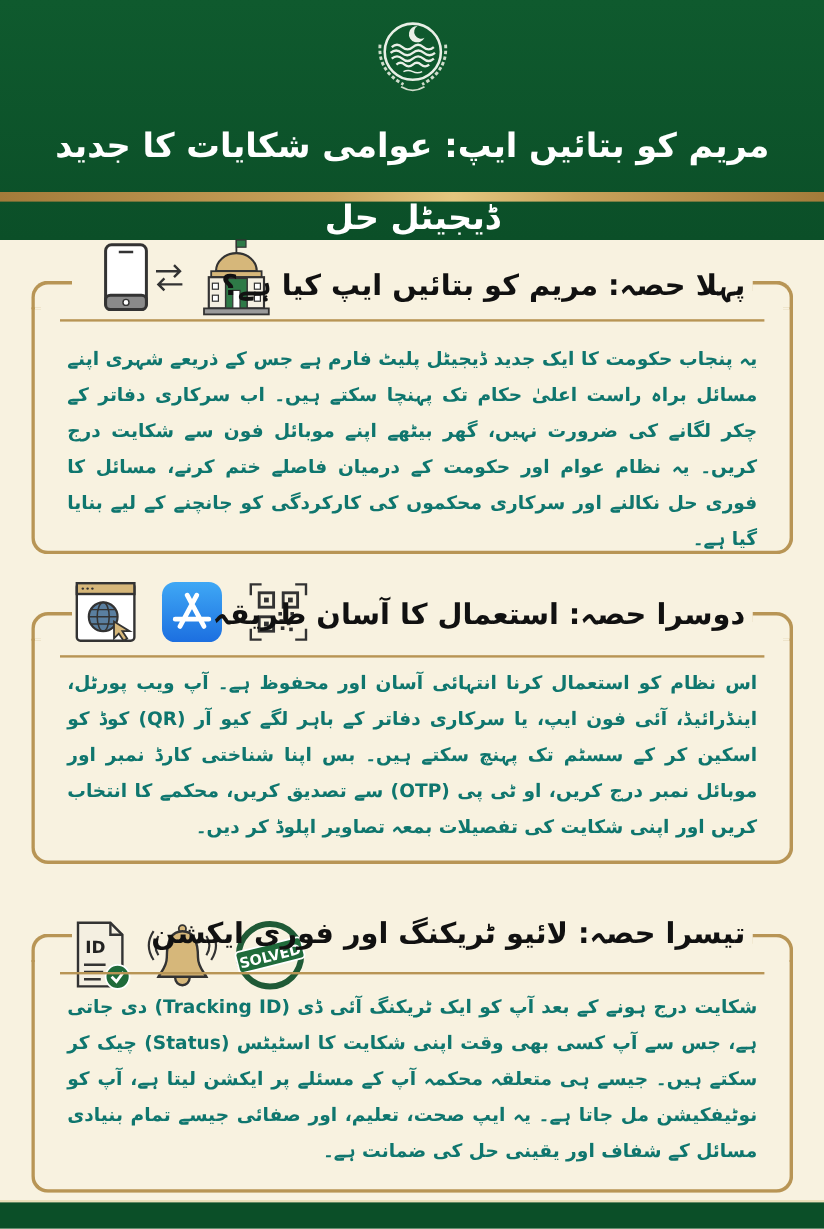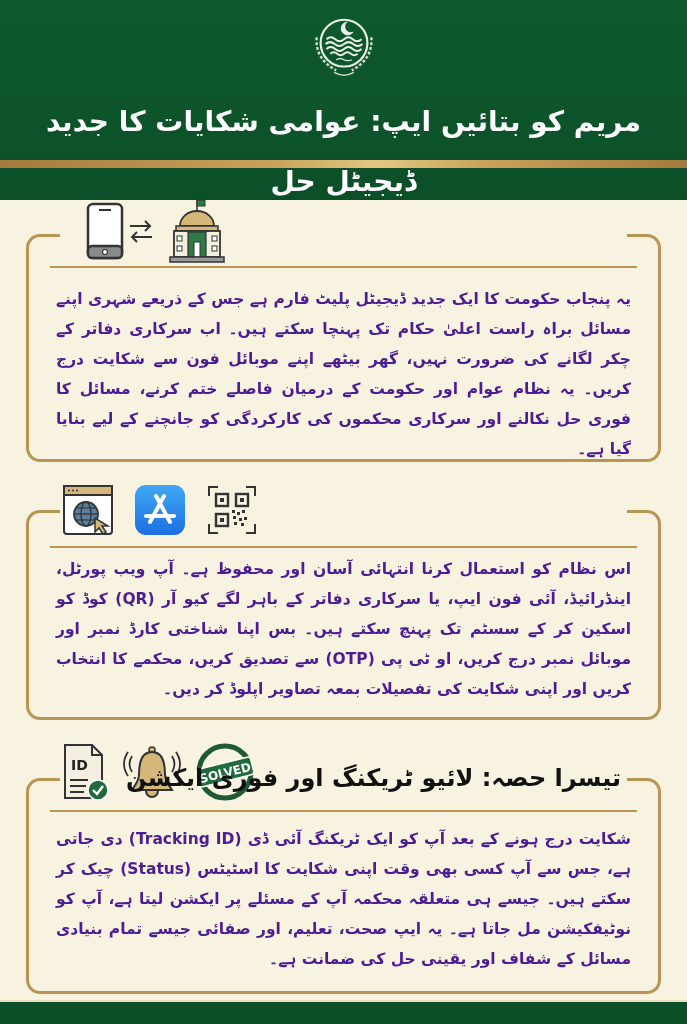--- a/index.html
+++ b/index.html
@@ -43,21 +43,21 @@
   .sec-title {
     position: absolute; right: 66px; direction: rtl;
     font-size: 24px; font-weight: bold; color: #111;
     font-family: "DejaVu Sans", sans-serif; white-space: nowrap;
   }
   .divider {
     position: absolute; left: 50px; right: 50px; height: 2px; background: #b89555;
   }
   .body-text {
     position: absolute; left: 56px; right: 56px; direction: rtl; text-align: justify;
-    font-size: 15.5px; font-weight: bold; color: #4c1d95; line-height: 30px;
+    font-size: 15.5px; font-weight: bold; color: #0f766e; line-height: 30px;
     font-family: "DejaVu Sans", sans-serif;
   }
   .icon-row { position: absolute; display: flex; gap: 12px; align-items: center; }
   .footer {
     position: absolute; left: 0; top: 1000px; width: 687px; height: 24px;
     background: #0b4f28; border-top: 2px solid #e9dfb9;
   }
 </style>
 </head>
 <body>
@@ -102,20 +102,21 @@
       <rect x="8" y="33" width="46" height="26" fill="#f4efe1" stroke="#333" stroke-width="1.8"></rect>
       <rect x="22" y="34" width="18" height="25" fill="#2e7a47" stroke="#333" stroke-width="1.2"></rect>
       <rect x="28" y="44" width="6" height="15" fill="#fff" stroke="#333" stroke-width="1"></rect>
       <rect x="11" y="38" width="5" height="5" fill="#fff" stroke="#333" stroke-width="1"></rect>
       <rect x="11" y="48" width="5" height="5" fill="#fff" stroke="#333" stroke-width="1"></rect>
       <rect x="46" y="38" width="5" height="5" fill="#fff" stroke="#333" stroke-width="1"></rect>
       <rect x="46" y="48" width="5" height="5" fill="#fff" stroke="#333" stroke-width="1"></rect>
       <rect x="4" y="59" width="54" height="5" fill="#9a9a9a" stroke="#333" stroke-width="1.5"></rect>
     </svg>
   </div>
+  <div class="sec-title" style="top:28px;">پہلا حصہ: مریم کو بتائیں ایپ کیا ہے؟</div>
   <div class="divider" style="top:70px;"></div>
   <div class="body-text" style="top:88px;">یہ پنجاب حکومت کا ایک جدید ڈیجیٹل پلیٹ فارم ہے جس کے ذریعے شہری اپنے مسائل براہ راست اعلیٰ حکام تک پہنچا سکتے ہیں۔ اب سرکاری دفاتر کے چکر لگانے کی ضرورت نہیں، گھر بیٹھے اپنے موبائل فون سے شکایت درج کریں۔ یہ نظام عوام اور حکومت کے درمیان فاصلے ختم کرنے، مسائل کا فوری حل نکالنے اور سرکاری محکموں کی کارکردگی کو جانچنے کے لیے بنایا گیا ہے۔</div>
 </div>
 
 <div class="section" style="top:476px;height:250px;">
   <div class="corner-l" style="top:34px;"></div>
   <div class="corner-r" style="top:34px;"></div>
   <div class="frame" style="top:56px;height:188px;border-left:3px solid #b89555;border-right:3px solid #b89555;background:transparent;"></div>
   <div class="icon-row" style="left:62px;top:8px;gap:20px;">
     <svg width="52" height="52" viewBox="0 0 52 52">
@@ -152,29 +153,30 @@
       <rect x="26" y="26" width="3" height="3" fill="#333"></rect>
         <rect x="31" y="28" width="3" height="3" fill="#333"></rect>
       <rect x="36" y="26" width="3" height="3" fill="#333"></rect>
         <rect x="27" y="32" width="3" height="3" fill="#333"></rect>
       <rect x="33" y="34" width="3" height="3" fill="#333"></rect>
         <rect x="38" y="33" width="3" height="3" fill="#333"></rect>
       <rect x="28" y="38" width="3" height="3" fill="#333"></rect>
         <rect x="35" y="39" width="3" height="3" fill="#333"></rect>
     </svg>
   </div>
+  <div class="sec-title" style="top:22px;">دوسرا حصہ: استعمال کا آسان طریقہ</div>
   <div class="divider" style="top:70px;"></div>
   <div class="body-text" style="top:78px;">اس نظام کو استعمال کرنا انتہائی آسان اور محفوظ ہے۔ آپ ویب پورٹل، اینڈرائیڈ، آئی فون ایپ، یا سرکاری دفاتر کے باہر لگے کیو آر (QR) کوڈ کو اسکین کر کے سسٹم تک پہنچ سکتے ہیں۔ بس اپنا شناختی کارڈ نمبر اور موبائل نمبر درج کریں، او ٹی پی (OTP) سے تصدیق کریں، محکمے کا انتخاب کریں اور اپنی شکایت کی تفصیلات بمعہ تصاویر اپلوڈ کر دیں۔</div>
 </div>
 
 <div class="section" style="top:742px;height:256px;">
   <div class="corner-l" style="top:36px;"></div>
   <div class="corner-r" style="top:36px;"></div>
   <div class="frame" style="top:58px;height:194px;border-left:3px solid #b89555;border-right:3px solid #b89555;background:transparent;"></div>
-  <div class="icon-row" style="left:62px;top:0;gap:12px;">
+  <div class="icon-row" style="left:62px;top:24px;gap:12px;">
     <svg width="48" height="60" viewBox="0 0 48 60">
       <path d="M3 3 H30 L40 13 V56 H3z" fill="#f4efe1" stroke="#333" stroke-width="2"></path>
       <path d="M30 3 V13 H40" fill="none" stroke="#333" stroke-width="2"></path>
       <text x="9" y="28" font-family="DejaVu Sans, sans-serif" font-weight="bold" font-size="14" fill="#222">ID</text>
       <line x1="8" y1="38" x2="26" y2="38" stroke="#333" stroke-width="2"></line>
       <line x1="8" y1="44" x2="24" y2="44" stroke="#333" stroke-width="2"></line>
       <line x1="8" y1="50" x2="22" y2="50" stroke="#333" stroke-width="2"></line>
       <circle cx="36" cy="48" r="10" fill="#1f6b3b" stroke="#fff" stroke-width="1.5"></circle>
       <path d="M31 48 L35 52 L41 44" fill="none" stroke="#fff" stroke-width="2.4"></path>
     </svg>

